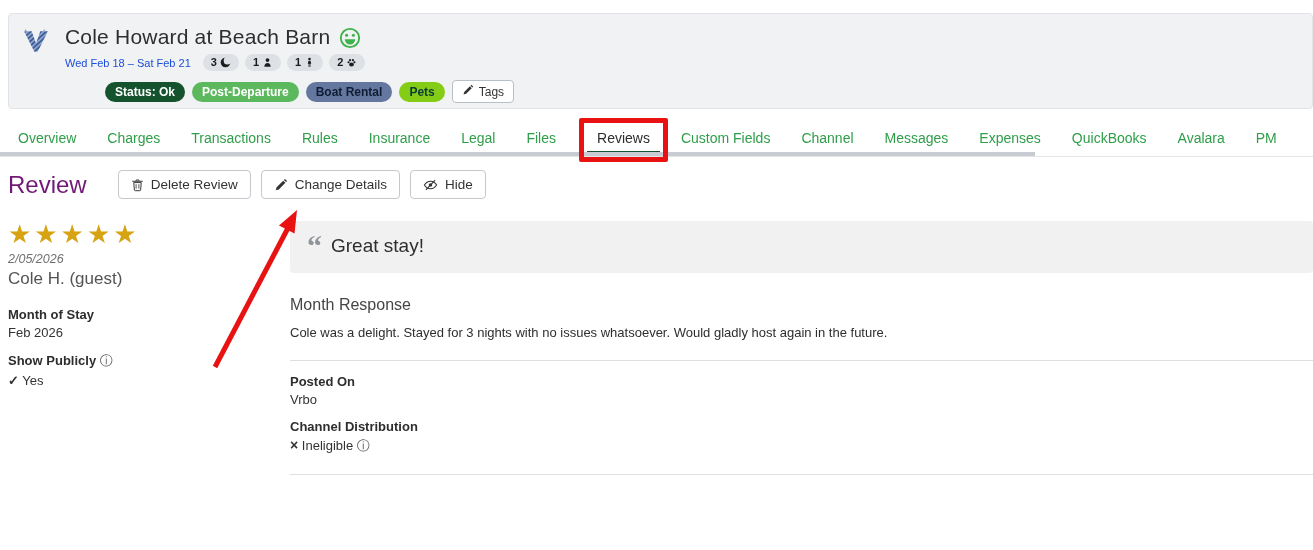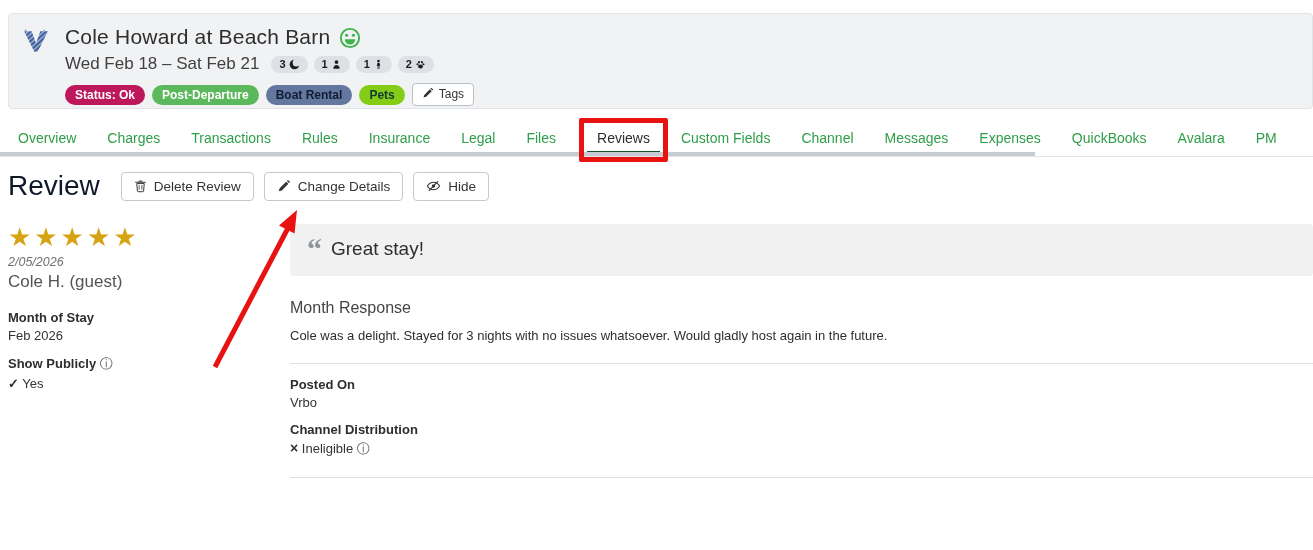--- a/index.html
+++ b/index.html
@@ -9,45 +9,45 @@
 
   
   .header-panel { position:absolute; top:13px; left:8px; width:1305px; height:96px;
     background:#f1f2f4; border:1px solid #e1e3e7; border-radius:4px;
     display:flex; padding:11px 14px; }
   .logo-wrap { width:30px; padding-top:3px; margin-right:12px; flex:0 0 auto; }
   .title-row { display:flex; align-items:center; gap:9px; }
   .page-title { font-size:21px; font-weight:400; color:#2e2e2e; letter-spacing:.2px; }
   .smiley { display:inline-flex; margin-top:2px; }
   .date-row { display:flex; align-items:center; gap:12px; margin-top:5px; }
-  .date-range { font-size:17px; color:#404040; }
+  .date-range { font-size:11px; color:#1d4ed8; }
   .counts { display:flex; gap:6px; }
   .count-pill { background:#dde1e6; border-radius:10px; padding:2px 8px; font-size:11px;
     font-weight:bold; color:#1b1b1b; display:inline-flex; align-items:center; gap:3px; line-height:13px; }
   .count-pill svg { display:block; }
   .badge-row { display:flex; align-items:center; gap:7px; margin-top:9px; }
   .pill { border-radius:11px; padding:3px 10px; font-size:12px; font-weight:bold; line-height:14px; }
   .tags-btn { background:#fff; border:1px solid #b9bfc6; border-radius:4px; padding:3px 9px;
-    font-size:12px; color:#333; display:inline-flex; gap:5px; cursor:pointer;
+    font-size:12px; color:#333; display:inline-flex; align-items:center; gap:5px; cursor:pointer;
     font-family:"Liberation Sans", sans-serif; }
 
   
   .tab-bar { position:absolute; top:124px; left:0; width:1313px; padding-left:18px;
     display:flex; align-items:flex-end; white-space:nowrap; }
   .tab { font-size:14px; color:#2e9e49; padding:6px 0 9px 0; margin-right:31px; cursor:pointer; }
   .tab.active { color:#2d2d2d; padding-left:10px; padding-right:10px; margin-right:21px;
     border-bottom:4px solid #14532d; padding-bottom:5px; }
   .tab-track { position:absolute; top:152px; left:0; width:1313px; height:5px; }
   .tab-track .underline-line { position:absolute; left:0; right:0; bottom:0; height:1px; background:#e3e5e7; }
   .tab-track .thumb { position:absolute; left:0; top:0; height:4px; width:1035px; background:#c7ccd2; }
 
   
   .content { position:absolute; top:170px; left:8px; width:1305px; }
   .review-header { display:flex; align-items:center; gap:10px; margin-bottom:22px; }
-  .review-heading { font-size:28px; font-weight:400; color:#0f172a; margin-right:11px; }
+  .review-heading { font-size:24px; font-weight:400; color:#701a75; margin-right:21px; }
   .btn { background:#fff; border:1px solid #c4c9cd; border-radius:4px; padding:6px 12px;
     font-size:13.5px; color:#333; display:inline-flex; align-items:center; gap:7px; cursor:pointer;
     font-family:"Liberation Sans", sans-serif; }
   .btn svg { display:block; }
 
   
   .cols { display:flex; align-items:flex-start; }
   .left-col { width:282px; flex:0 0 auto; }
   .stars { font-size:26px; color:#d7a312; letter-spacing:3px; line-height:26px; }
   .rdate { font-size:12.5px; font-style:italic; color:#6f6f6f; margin-top:5px; }
@@ -144,21 +144,21 @@
                   <circle cx="12.3" cy="7.6" r="1.6" fill="#1d1d1d"></circle>
                   <circle cx="5.9" cy="4.6" r="1.6" fill="#1d1d1d"></circle>
                   <circle cx="10.1" cy="4.6" r="1.6" fill="#1d1d1d"></circle>
                 </svg>
               </span>
             </span>
           </span>
       </div>
       <div class="badge-row">
         <span style="display:flex;gap:7px;">
-            <span class="pill" style="background: #be185d; color: rgb(255, 255, 255);">Status: Ok</span>
+            <span class="pill" style="background: #14532d; color: rgb(255, 255, 255); margin-left: 40px;">Status: Ok</span>
             <span class="pill" style="background: rgb(92, 184, 92); color: rgb(255, 255, 255);">Post-Departure</span>
             <span class="pill" style="background: rgb(100, 120, 159); color: rgb(15, 28, 51);">Boat Rental</span>
             <span class="pill" style="background: #84cc16; color: rgb(12, 60, 52);">Pets</span>
           </span>
         <button class="tags-btn">
           <span>
             <svg width="12" height="12" viewBox="0 0 16 16">
                 <path d="M2 14l1-3.5L10.5 3l2.5 2.5L5.5 13 2 14z M11.3 2.2l1.2-1.2 2.5 2.5-1.2 1.2z" fill="#333"></path>
               </svg>
           </span>

